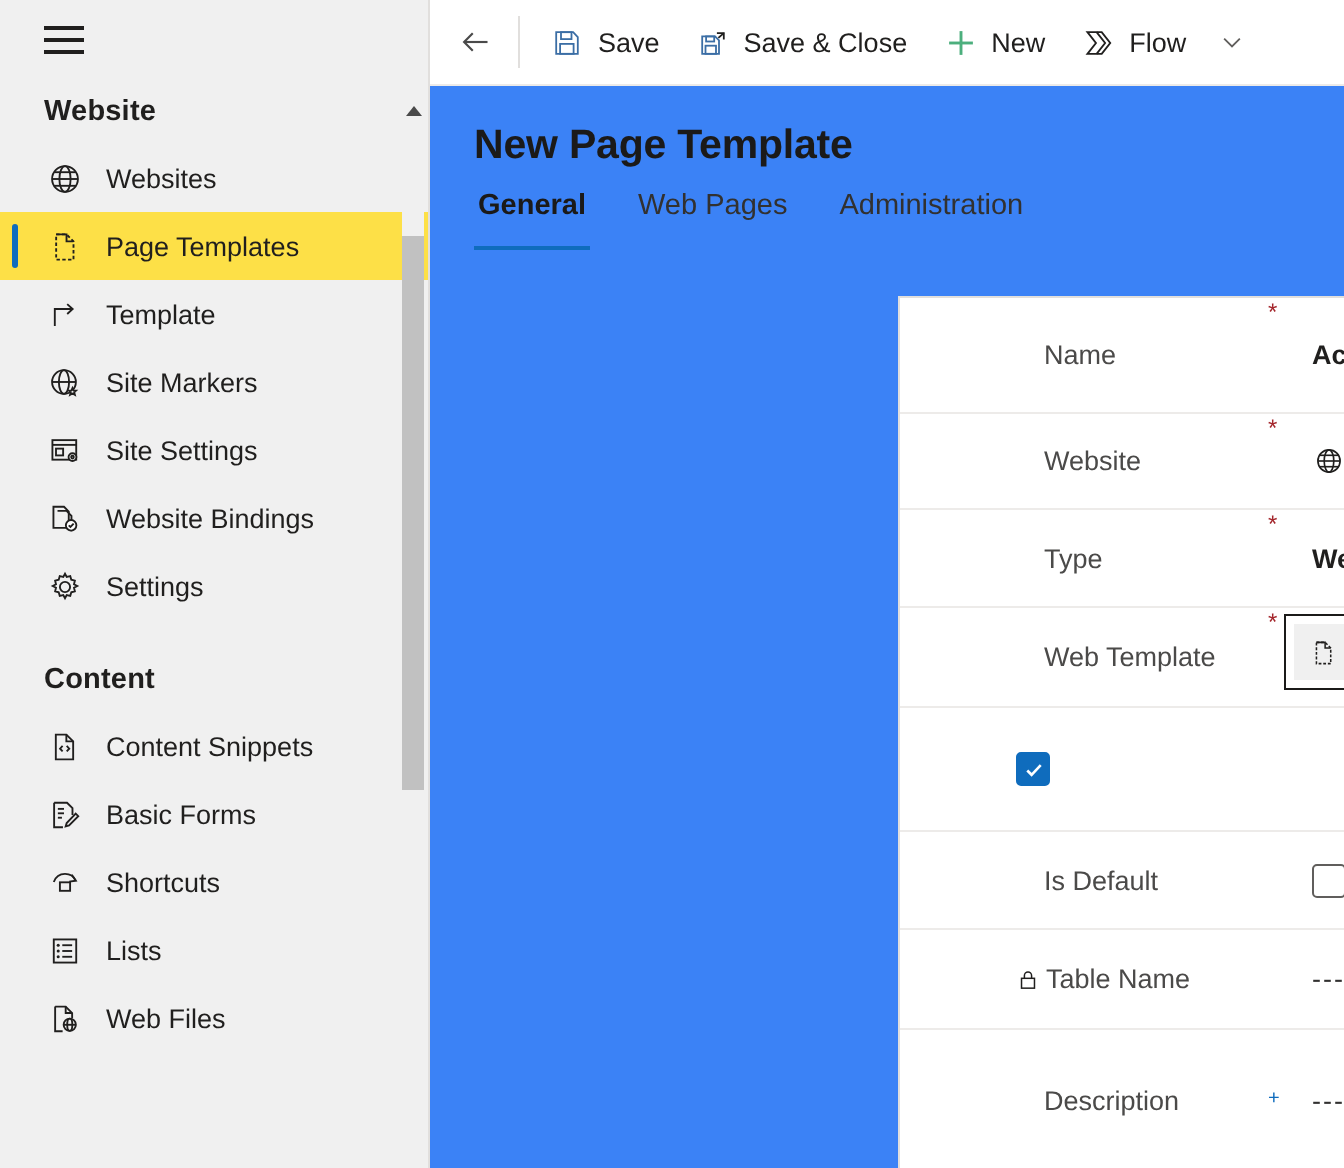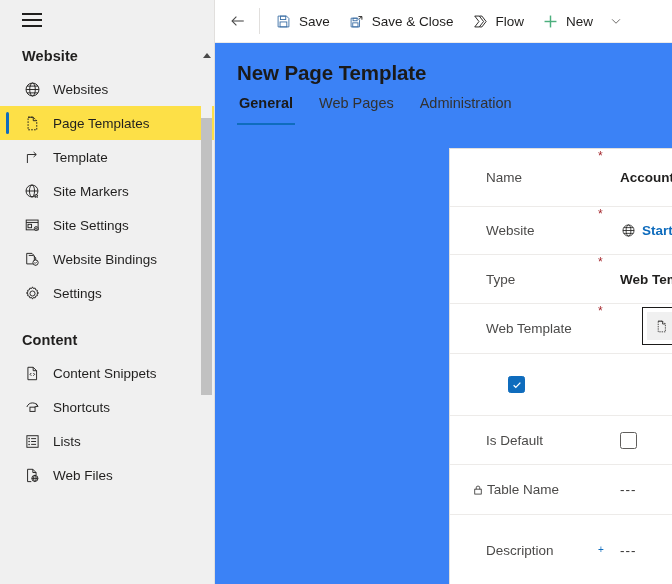--- a/index.html
+++ b/index.html
@@ -246,20 +246,21 @@
   }
   .frow:last-child { border-bottom: none; }
   .flabel {
     width: 112px;
     flex: 0 0 112px;
     font-size: 13.5px;
     color: #4b4a49;
     line-height: 17px;
     display: flex;
     align-items: center;
+    margin-left: 36px;
   }
   .lock-ico {
     margin-left: -14px;
     margin-right: 3px;
     width: 12px; height: 12px;
     display: inline-flex; align-items: center; justify-content: center;
   }
   .req {
     width: 22px;
     flex: 0 0 22px;
@@ -459,20 +460,33 @@
         <span class="nav-icon">
           <svg width="17" height="17" viewBox="0 0 20 20" fill="none" stroke="#201f1e" stroke-width="1.1">
             <path d="M4.6 2.7h6.2l4 4v10.6H4.6z"></path>
               <path d="M10.8 2.7v4h4"></path>
             <path d="M8.6 9.4L7.1 11l1.5 1.6M11 9.4L12.5 11 11 12.6"></path>
           </svg>
         </span>
         <span class="nav-label">Content Snippets</span>
       </div>
 
+      <div class="nav-item">
+        <span class="nav-icon">
+          <svg width="17" height="17" viewBox="0 0 20 20" fill="none" stroke="#201f1e" stroke-width="1.1">
+            <path d="M3.6 2.8h7.6l3.2 3.2v4"></path>
+              <path d="M3.6 2.8v14.4h5.2"></path>
+            <line x1="5.8" y1="6.4" x2="9.4" y2="6.4"></line>
+              <line x1="5.8" y1="9" x2="9.4" y2="9"></line>
+              <line x1="5.8" y1="11.6" x2="8.2" y2="11.6"></line>
+            <path d="M16.3 9.2l1.5 1.5-5.4 5.4-2 .6.6-2z"></path>
+          </svg>
+        </span>
+        <span class="nav-label">Basic Forms</span>
+      </div>
 
       <div class="nav-item">
         <span class="nav-icon">
           <svg width="17" height="17" viewBox="0 0 20 20" fill="none" stroke="#201f1e" stroke-width="1.1">
             <rect x="7" y="9.6" width="6" height="5"></rect>
             <path d="M3.4 9.4C4.6 6 7.1 4.6 10 4.6c2.9 0 5.2 1.5 6.3 4"></path>
             <path d="M14 5.1l2.4 3.6-3.9.5"></path>
           </svg>
         </span>
         <span class="nav-label">Shortcuts</span>
@@ -543,36 +557,36 @@
             <rect x="5" y="11.8" width="7" height="5.4"></rect>
             <path d="M12.6 3.4h4.6v4.2" stroke="#201f1e"></path>
             <path d="M13.6 6.6l3.6-3.2" stroke="#201f1e"></path>
           </svg>
         </span>
         <span>Save &amp; Close</span>
       </div>
 
       <div class="cmd-btn">
         <span class="ci">
-          <svg width="17" height="17" viewBox="0 0 20 20" fill="none" stroke="#201f1e" stroke-width="1.1">
-            <path d="M3.2 3.6h5.4l5 6.4-5 6.4H3.2l5-6.4z"></path>
-            <path d="M8.8 3.6h2.8l5 6.4-5 6.4H8.8"></path>
-          </svg>
-        </span>
-        <span>Flow</span>
-      </div>
-
-      <div class="cmd-btn">
-        <span class="ci">
           <svg width="17" height="17" viewBox="0 0 20 20" fill="none" stroke="#4caf7d" stroke-width="1.7">
             <line x1="10" y1="3" x2="10" y2="17"></line>
               <line x1="3" y1="10" x2="17" y2="10"></line>
           </svg>
         </span>
         <span>New</span>
+      </div>
+
+      <div class="cmd-btn">
+        <span class="ci">
+          <svg width="17" height="17" viewBox="0 0 20 20" fill="none" stroke="#201f1e" stroke-width="1.1">
+            <path d="M3.2 3.6h5.4l5 6.4-5 6.4H3.2l5-6.4z"></path>
+            <path d="M8.8 3.6h2.8l5 6.4-5 6.4H8.8"></path>
+          </svg>
+        </span>
+        <span>Flow</span>
       </div>
 
       <div class="chev-btn">
         <svg width="14" height="14" viewBox="0 0 20 20" fill="none" stroke="#605e5c" stroke-width="1.3">
           <path d="M4.4 7.6L10 13.2l5.6-5.6"></path>
         </svg>
       </div>
     </div>
 
     <div class="page-title">New Page Template</div>

